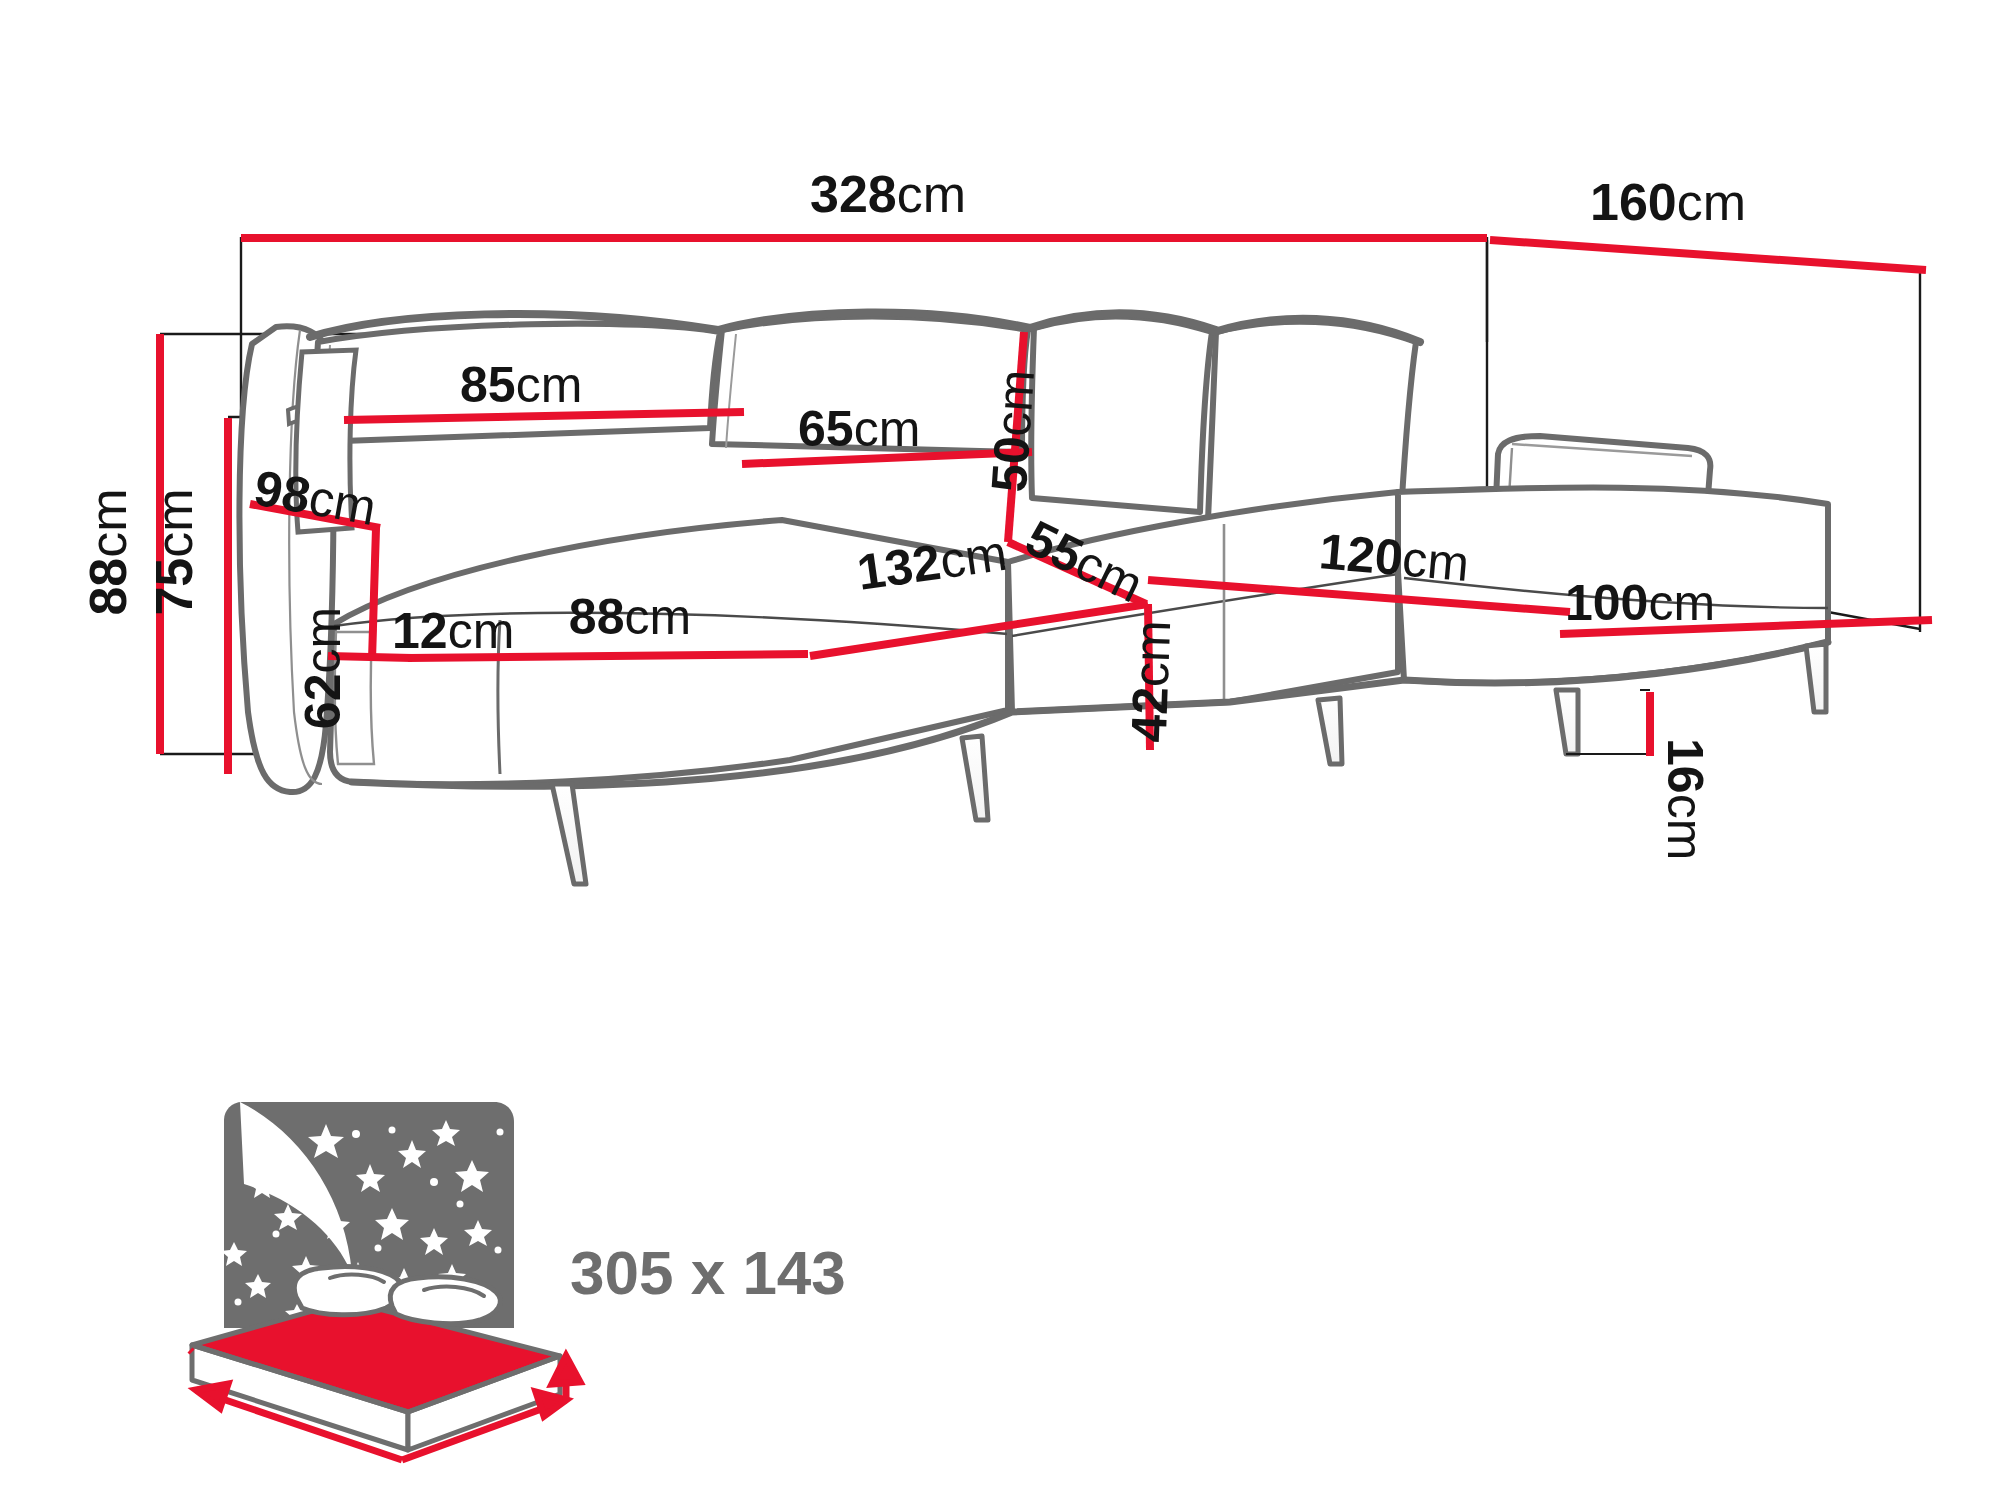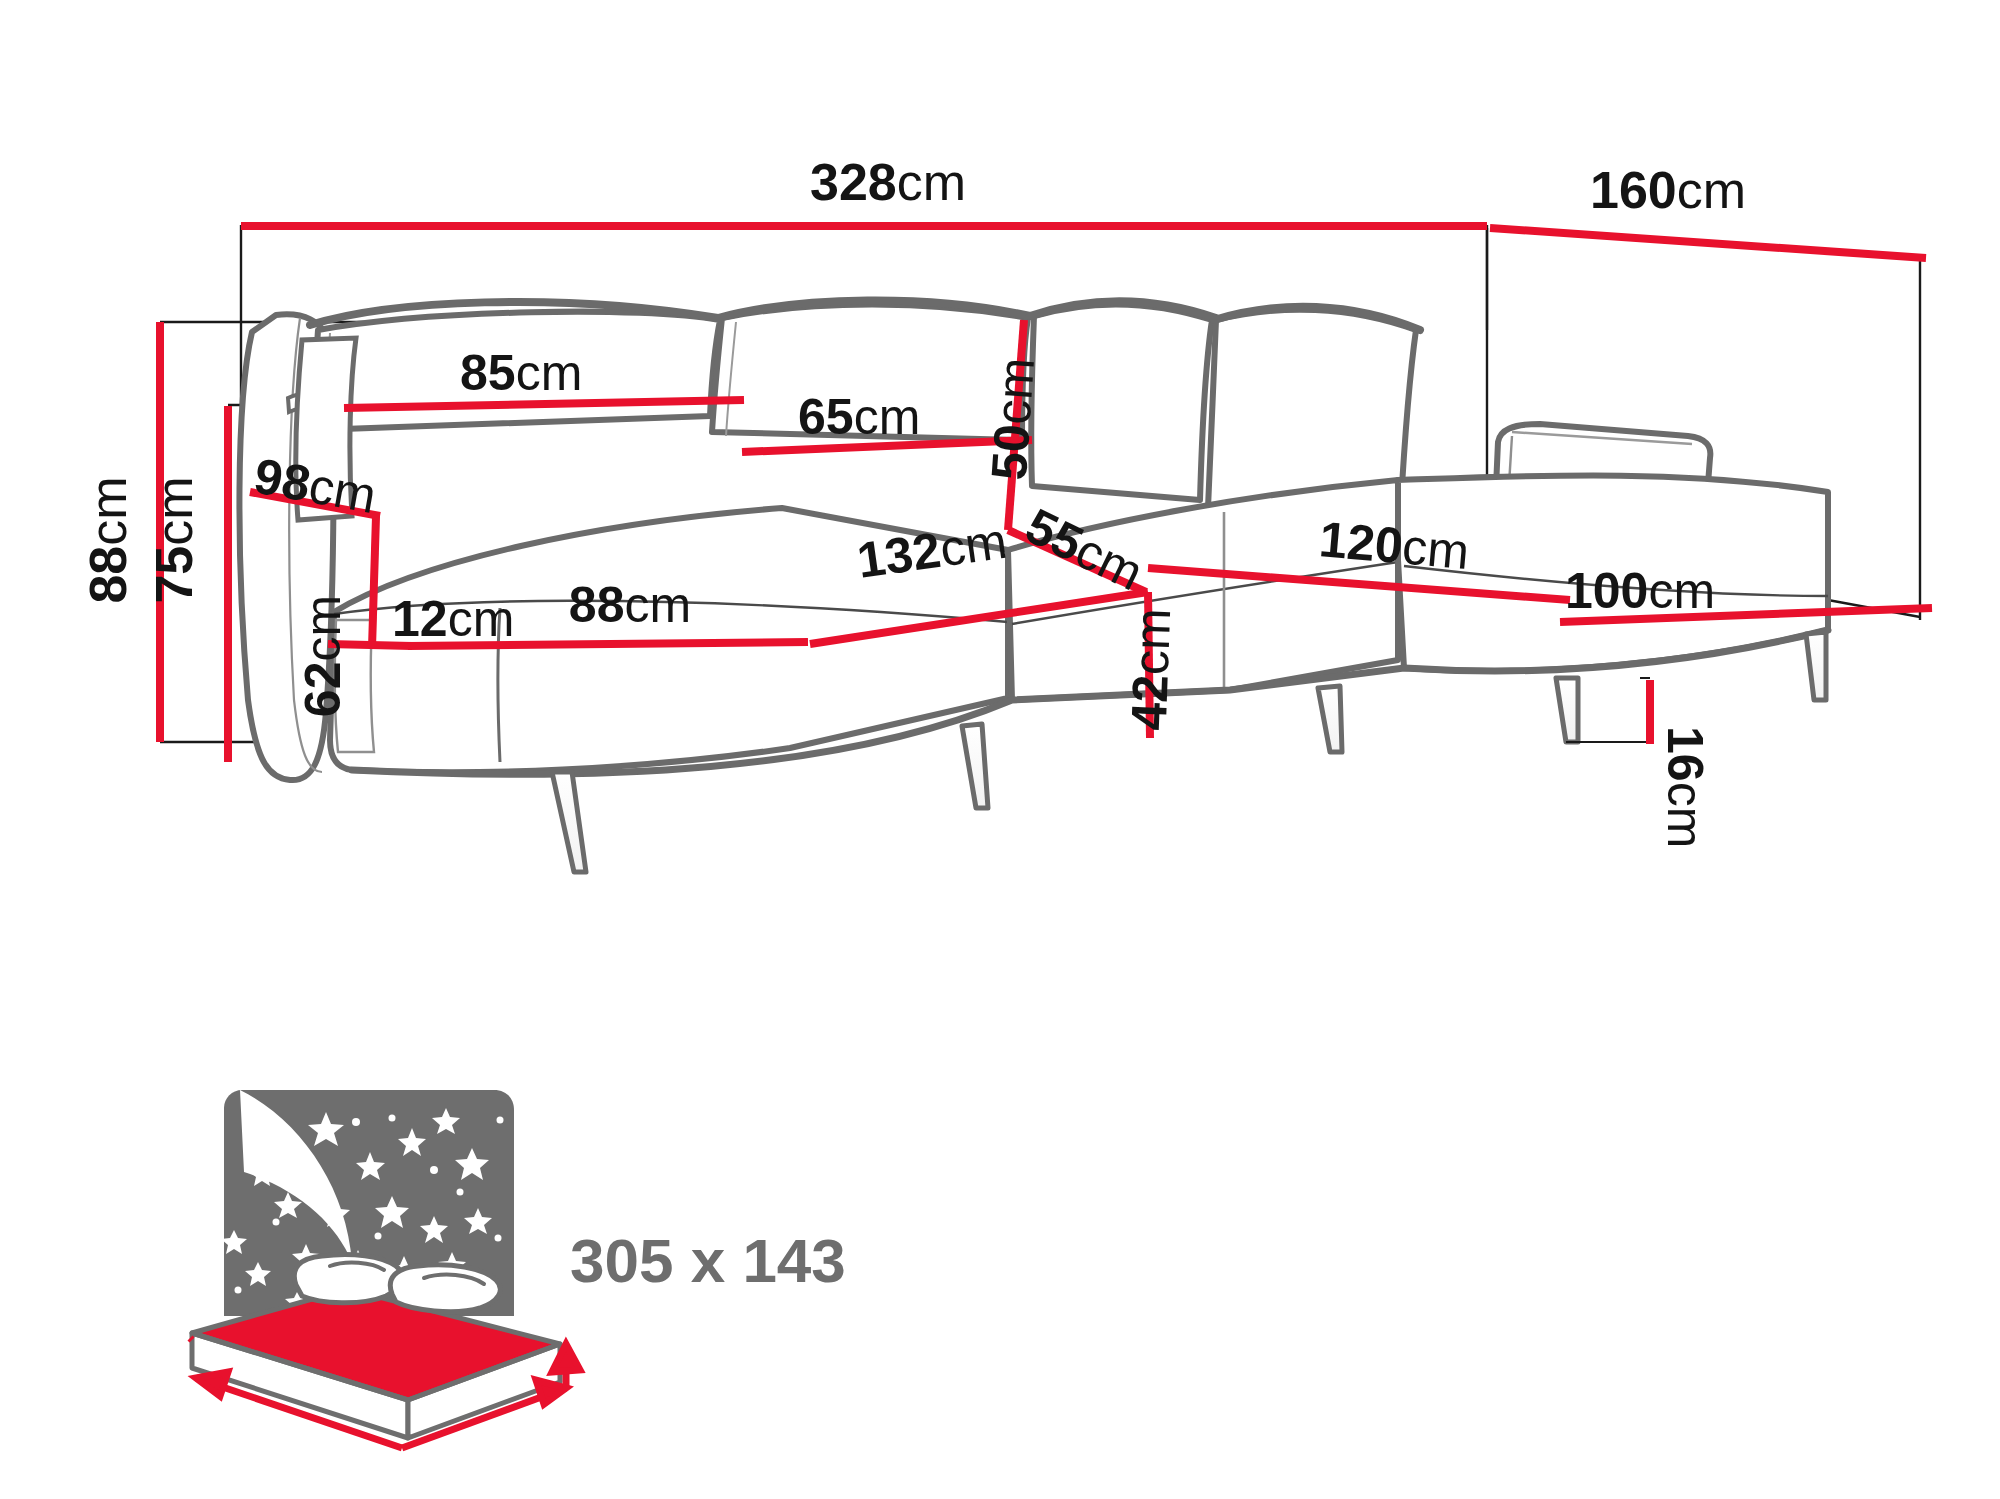--- a/index.html
+++ b/index.html
@@ -10,21 +10,21 @@
   }
   body {
     width: 2000px;
     height: 1499px;
     font-family: "Liberation Sans", sans-serif;
     overflow: hidden;
     position: relative;
   }
   #diagram-root {
     position: absolute;
-    left: 0; top: 0;
+    left: 0; top: 12px;
     width: 2000px;
     height: 1156px;
   }
   svg.scene {
     position: absolute;
     left: 0; top: 0;
     width: 2000px;
     height: 1499px;
     display: block;
   }

